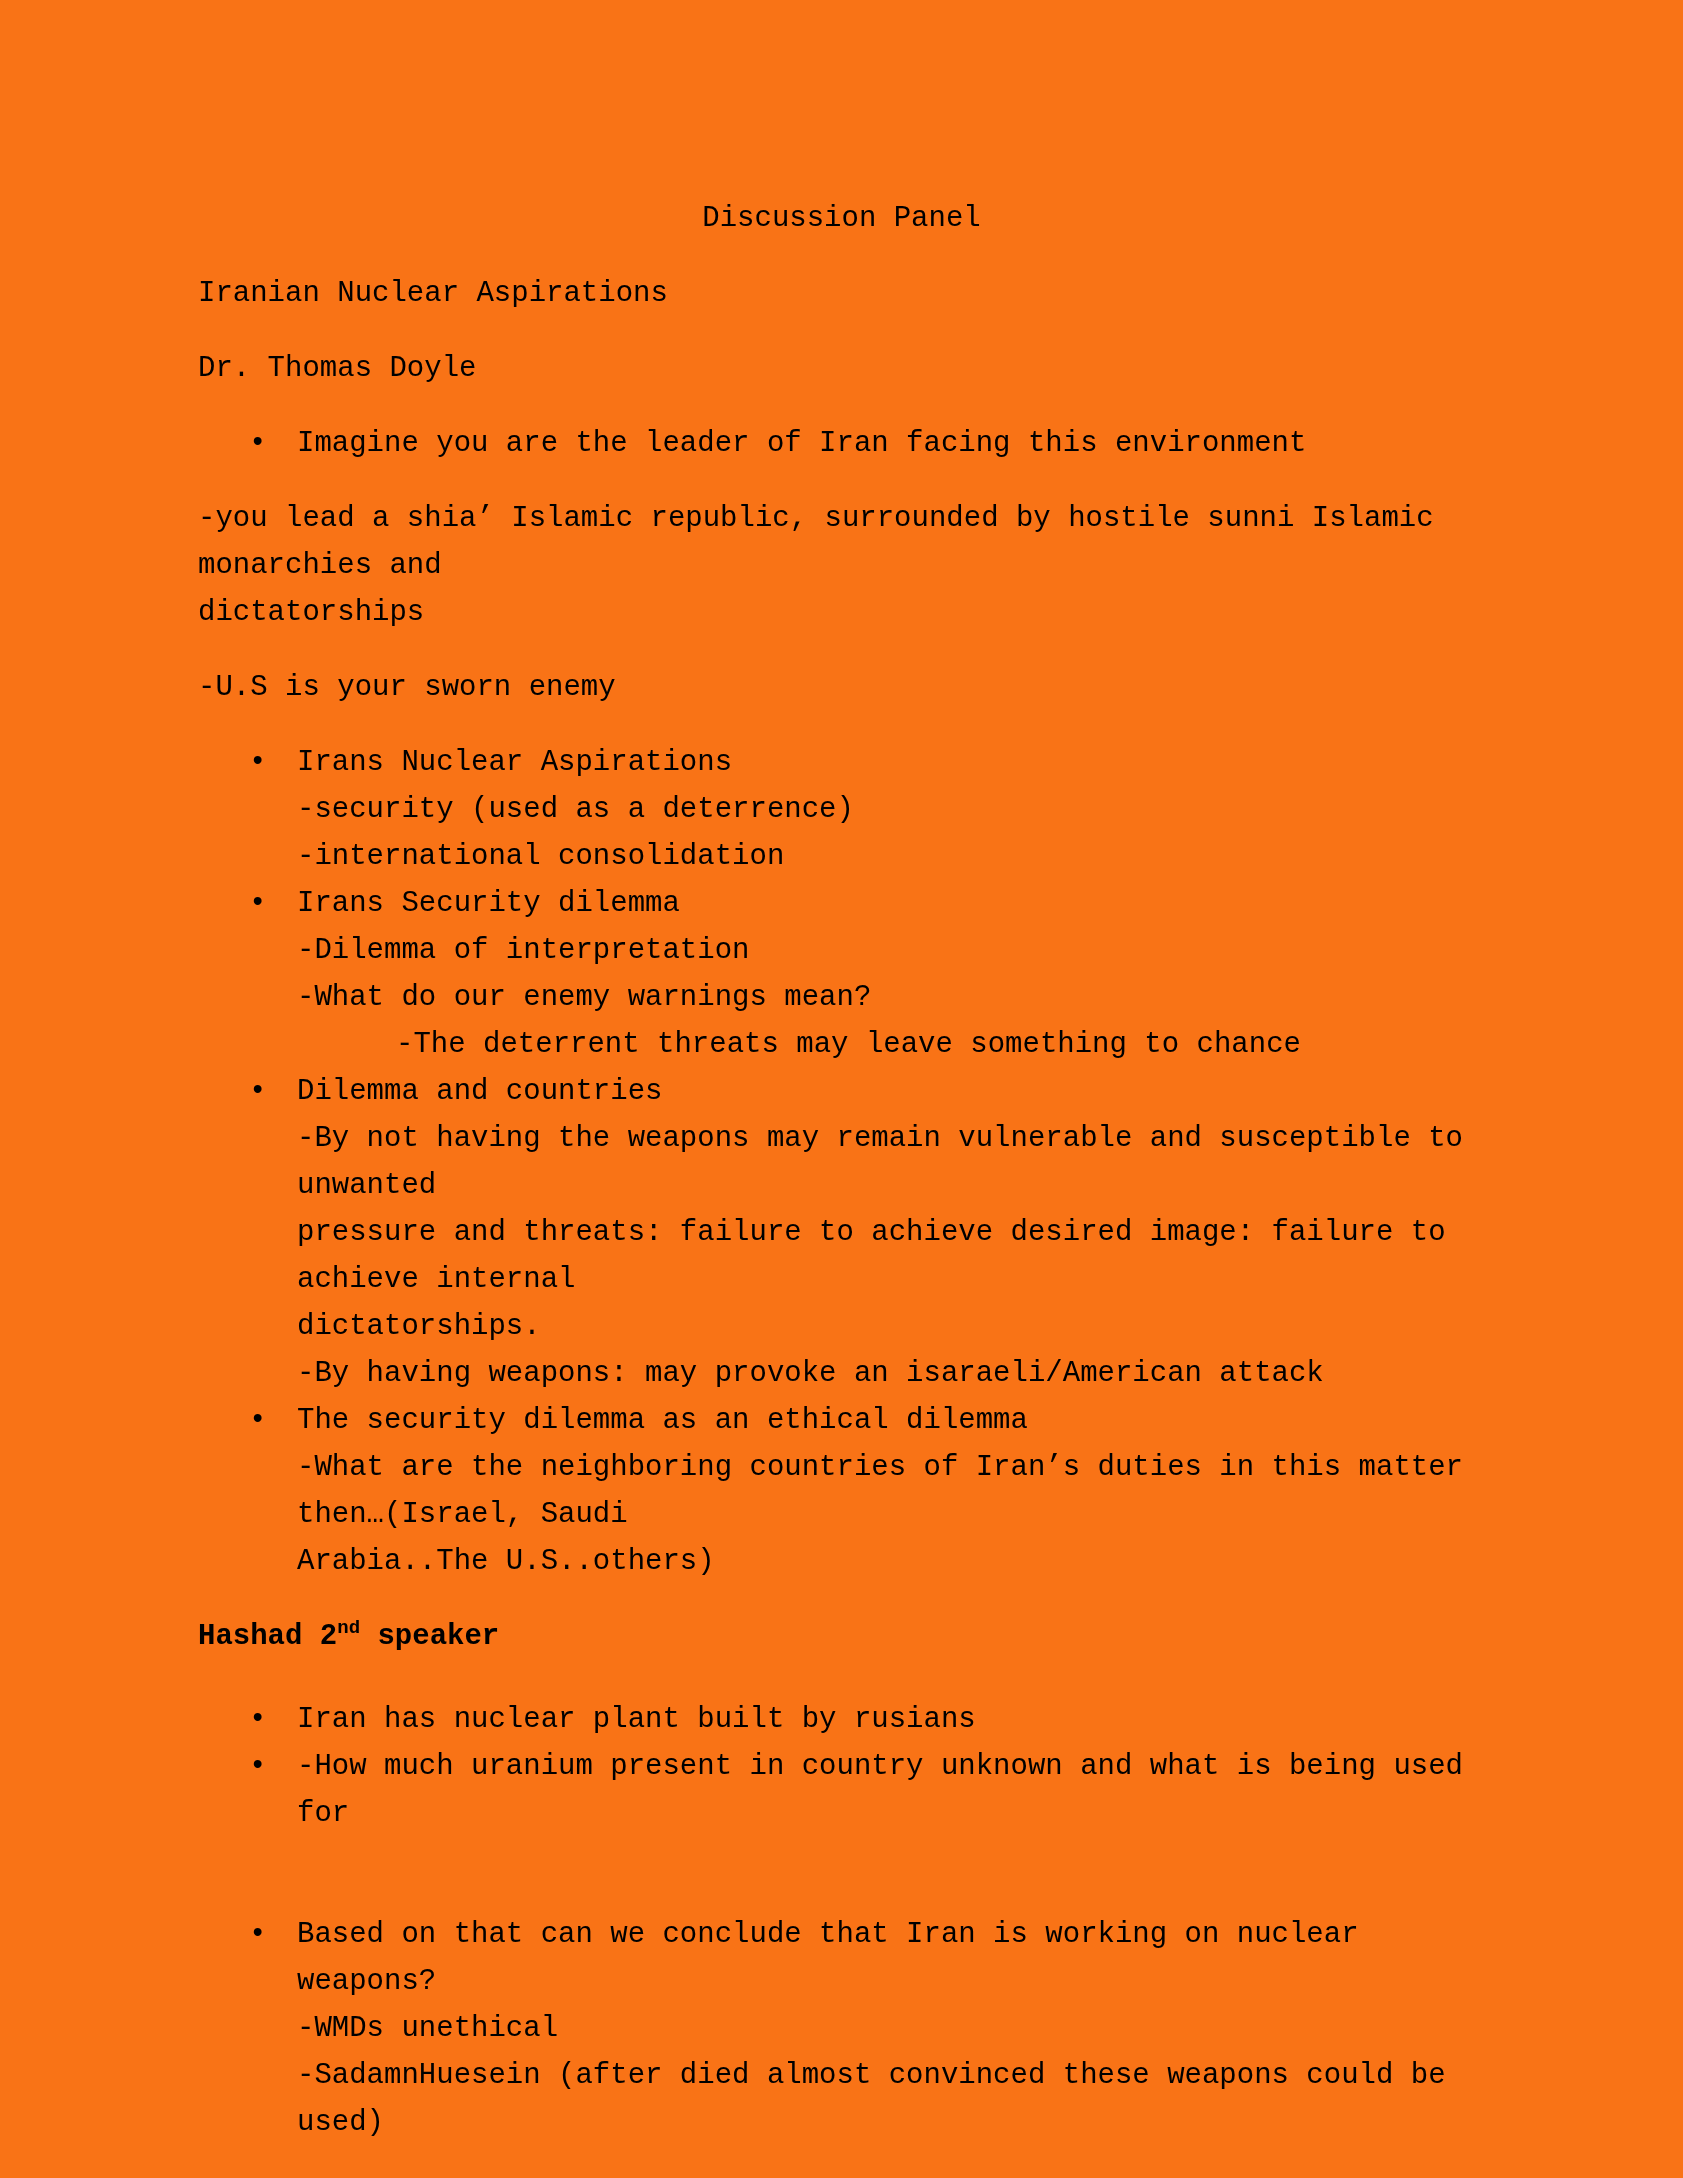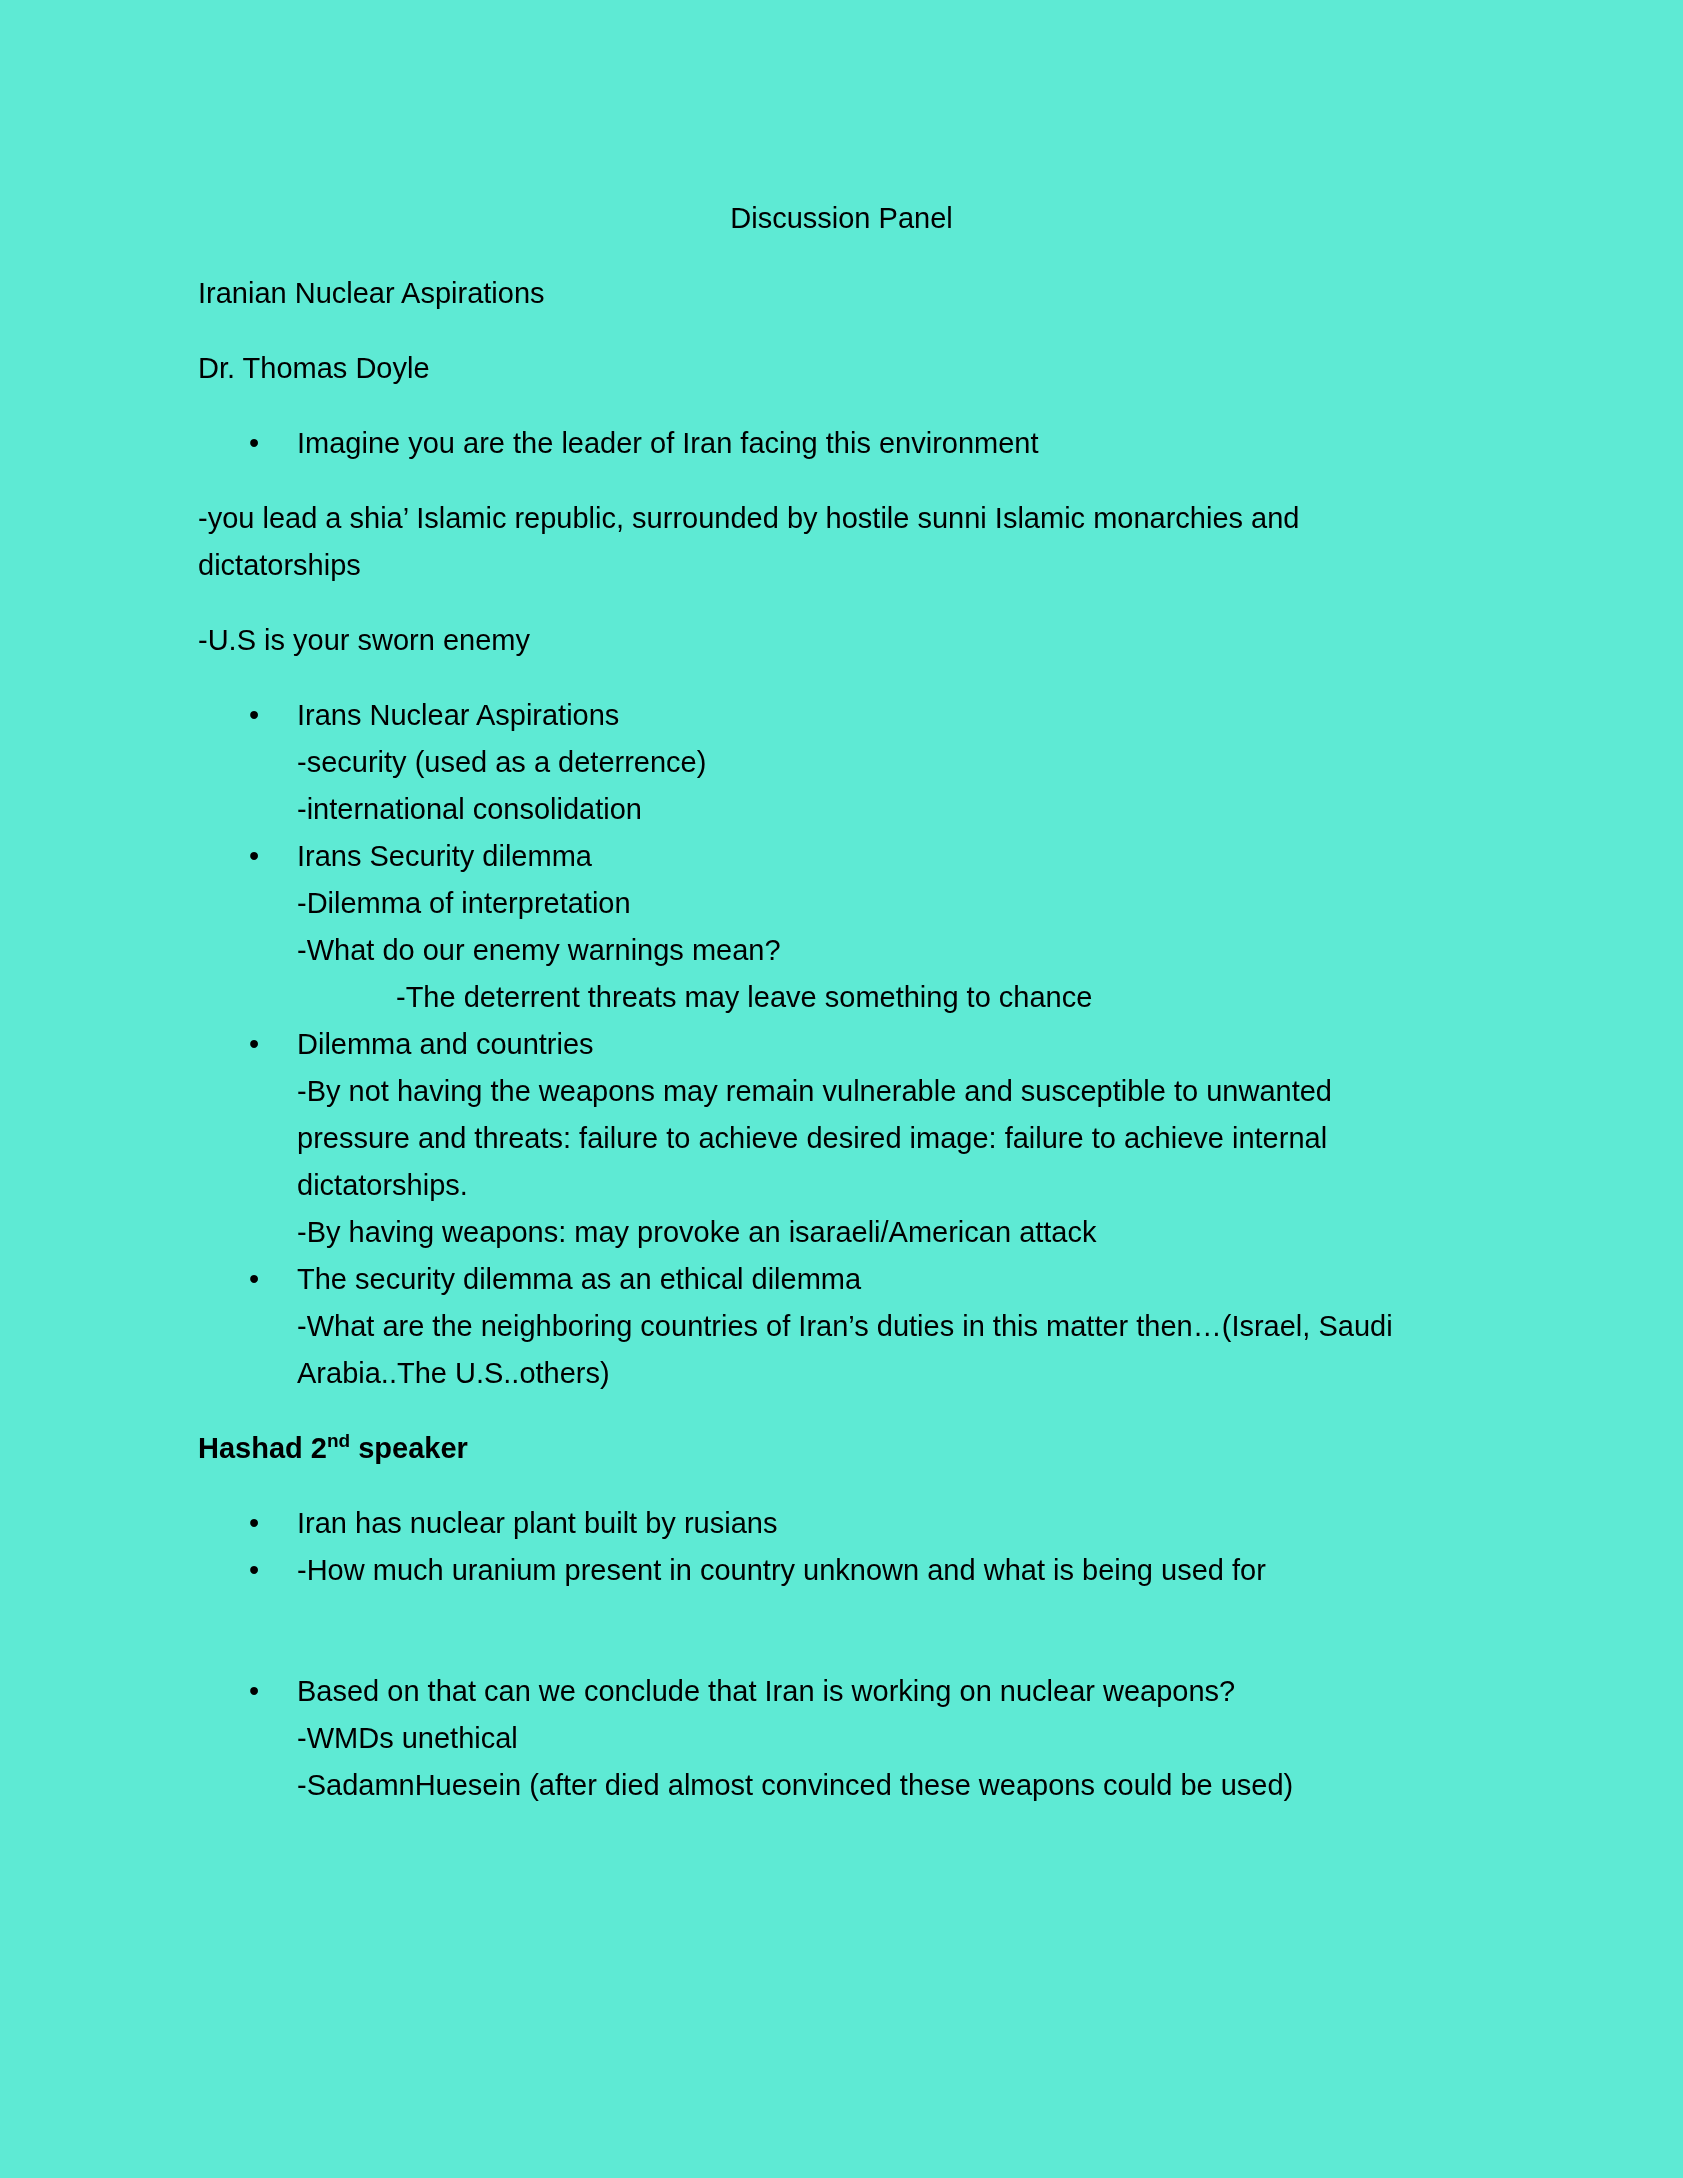--- a/index.html
+++ b/index.html
@@ -1,36 +1,36 @@
 <!DOCTYPE html>
 <html><head>
 <meta charset="utf-8">
 <style>
   * { box-sizing: border-box; }
   html, body { margin: 0; padding: 0; background: #ffffff; }
   .page {
     width: 1683px;
     height: 2178px;
-    background: #5eead4;
+    background: #f97316;
     color: #000000;
-    font-family: Liberation Sans, sans-serif;
+    font-family: Liberation Mono, monospace;
     font-size: 29px;
     line-height: 47px;
     overflow: hidden;
   }
   .content { padding: 195px 198px 0 198px; }
   .title { text-align: center; font-weight: 400; font-size: 29px; margin: 0 0 28px 0; }
   .para { margin: 0 0 28px 0; }
   .list { margin: 0 0 28px 0; }
   .list.no-after { margin-bottom: 0; }
   .li { position: relative; padding-left: 99px; }
   .li .bullet { position: absolute; left: 51px; top: 0; }
   .subline { }
   .subline.indent1 { padding-left: 99px; }
-  .heading { font-weight: 700; margin: 0 0 28px 0; font-size: 29px; }
+  .heading { font-weight: 700; margin: 0 0 36px 0; font-size: 29px; }
   sup.ord { font-size: 19px; line-height: 0; vertical-align: super; font-weight: 700; }
   .spacer { height: 74px; }
 </style>
 </head>
 <body>
 
 <div class="page">
   <div class="content">
 
     <div class="title">Discussion Panel</div>

